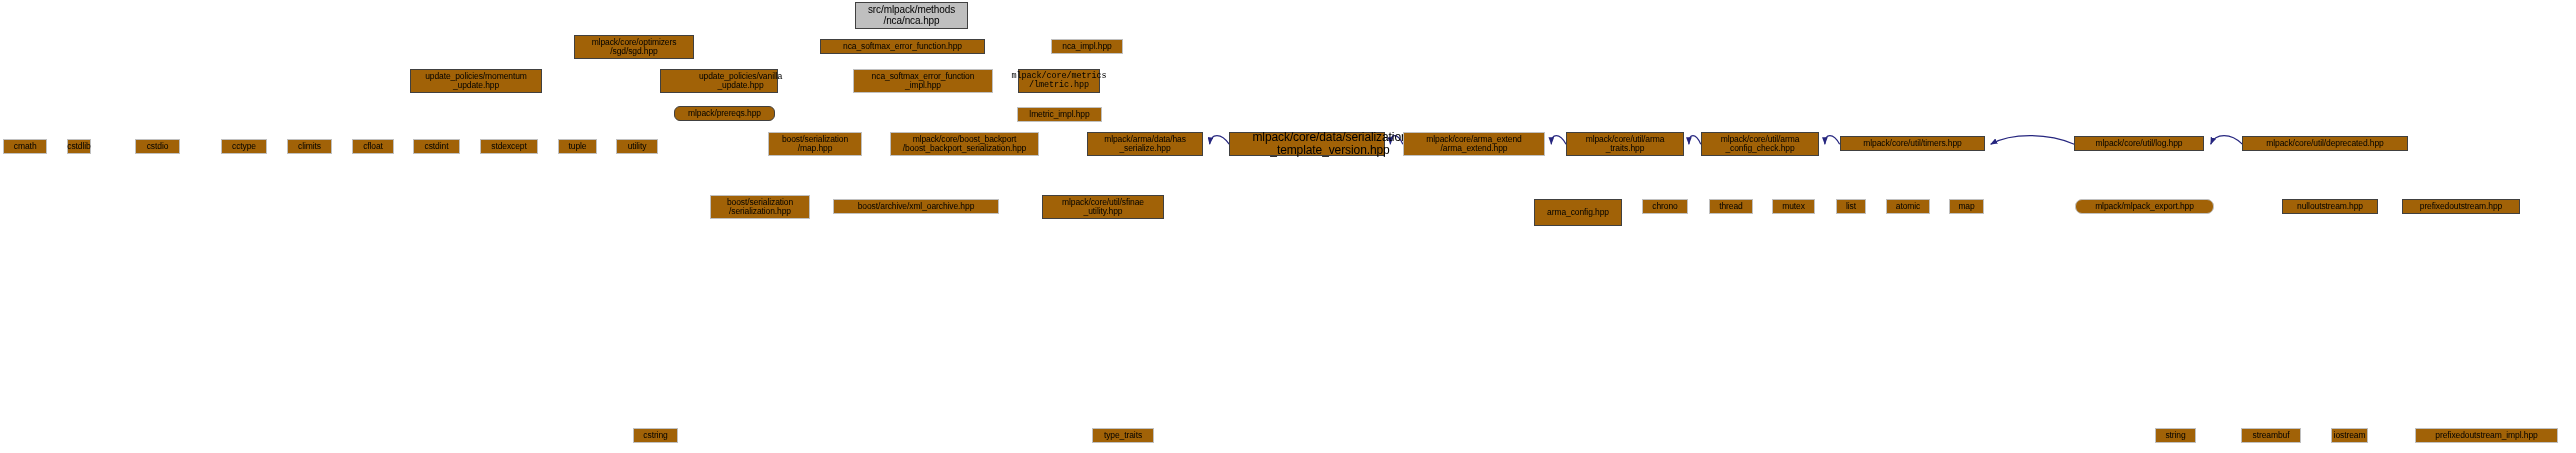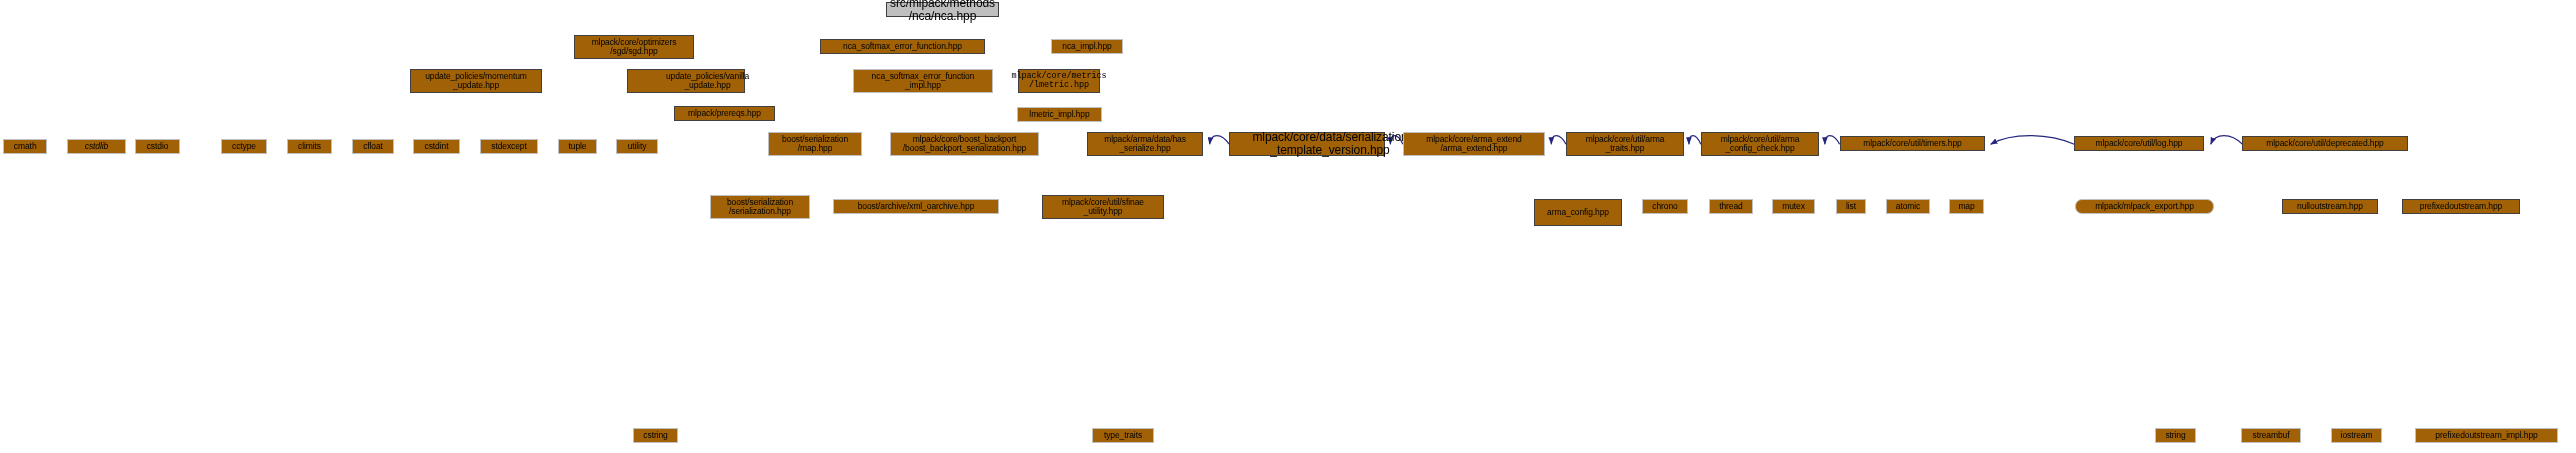--- a/index.html
+++ b/index.html
@@ -123,38 +123,38 @@
         <path d="MNaN,269 CNaN,410.9 NaN,496.03999999999996 NaN,NaN" marker-end="url(#arrow)"></path>
         <path d="MNaN,264 CNaN,408.65 NaN,495.44 NaN,NaN" marker-end="url(#arrow)"></path>
         <path d="MNaN,264 CNaN,408.65 NaN,495.44 NaN,NaN" marker-end="url(#arrow)"></path>
         <path d="MNaN,264 CNaN,408.65 NaN,495.44 NaN,NaN" marker-end="url(#arrow)"></path>
         <path d="MNaN,264 CNaN,408.65 NaN,495.44 NaN,NaN" marker-end="url(#arrow)"></path>
         <path d="MNaN,264 CNaN,408.65 NaN,495.44 NaN,NaN" marker-end="url(#arrow)"></path>
         <path d="MNaN,264 CNaN,408.65 NaN,495.44 NaN,NaN" marker-end="url(#arrow)"></path>
       </g>
   </svg>
   <div id="node-layer">
-      <div class="node root" style="left: 855px; top: 2.4px; width: 113px; height: 15px; font-size: 12px; margin-left: 31px;">src/mlpack/methods
+      <div class="node root" style="left: 855px; top: 2.4px; width: 113px; height: 27px; font-size: 10px;">src/mlpack/methods
 /nca/nca.hpp</div>
       <div class="node strong" style="left: 574px; top: 35px; width: 120px; height: 23.5px; font-size: 8.5px;">mlpack/core/optimizers
 /sgd/sgd.hpp</div>
       <div class="node strong" style="left: 820px; top: 39px; width: 165px; height: 15.4px; font-size: 8.5px;">nca_softmax_error_function.hpp</div>
       <div class="node weak" style="left: 1051px; top: 39px; width: 72px; height: 15.4px; font-size: 8.5px;">nca_impl.hpp</div>
       <div class="node strong" style="left: 410px; top: 69px; width: 132px; height: 23.5px; font-size: 8.5px;">update_policies/momentum
 _update.hpp</div>
-      <div class="node strong" style="left: 627px; top: 69px; width: 118px; height: 23.5px; font-size: 8.5px; padding-left: 43px;">update_policies/vanilla
+      <div class="node strong" style="left: 660px; top: 69px; width: 118px; height: 23.5px; font-size: 8.5px; padding-left: 43px;">update_policies/vanilla
 _update.hpp</div>
       <div class="node weak" style="left: 853px; top: 69px; width: 140px; height: 23.5px; font-size: 8.5px;">nca_softmax_error_function
 _impl.hpp</div>
       <div class="node strong" style="left: 1018px; top: 69px; width: 82px; height: 23.5px; font-size: 8.5px; font-family: Liberation Mono, monospace;">mlpack/core/metrics
 /lmetric.hpp</div>
-      <div class="node strong" style="left: 674px; top: 106px; width: 101px; height: 15.4px; font-size: 8.5px;">mlpack/prereqs.hpp</div>
+      <div class="node strong" style="left: 674px; top: 106px; width: 101px; height: 15.4px; font-size: 8.5px; border-radius: 6px;">mlpack/prereqs.hpp</div>
       <div class="node weak" style="left: 1017px; top: 107px; width: 85px; height: 15.4px; font-size: 8.5px;">lmetric_impl.hpp</div>
       <div class="node weak" style="left: 3.2px; top: 139px; width: 44px; height: 15.4px; font-size: 8.5px;">cmath</div>
-      <div class="node weak" style="left: 67px; top: 139px; width: 59px; height: 15.4px; font-size: 8.5px; font-style: italic;">cstdlib</div>
+      <div class="node weak" style="left: 67px; top: 139px; width: 24px; height: 15.4px; font-size: 8.5px;">cstdlib</div>
       <div class="node weak" style="left: 135px; top: 139px; width: 45px; height: 15.4px; font-size: 8.5px;">cstdio</div>
       <div class="node weak" style="left: 221px; top: 139px; width: 46px; height: 15.4px; font-size: 8.5px;">cctype</div>
       <div class="node weak" style="left: 287px; top: 139px; width: 45px; height: 15.4px; font-size: 8.5px;">climits</div>
       <div class="node weak" style="left: 352px; top: 139px; width: 42px; height: 15.4px; font-size: 8.5px;">cfloat</div>
       <div class="node weak" style="left: 413px; top: 139px; width: 47px; height: 15.4px; font-size: 8.5px;">cstdint</div>
       <div class="node weak" style="left: 480px; top: 139px; width: 58px; height: 15.4px; font-size: 8.5px;">stdexcept</div>
       <div class="node weak" style="left: 558px; top: 139px; width: 39px; height: 15.4px; font-size: 8.5px;">tuple</div>
       <div class="node weak" style="left: 616px; top: 139px; width: 42px; height: 15.4px; font-size: 8.5px;">utility</div>
       <div class="node weak" style="left: 768px; top: 132px; width: 94px; height: 23.5px; font-size: 8.5px;">boost/serialization
 /map.hpp</div>
@@ -185,17 +185,17 @@
       <div class="node weak" style="left: 1836px; top: 199px; width: 30px; height: 15.4px; font-size: 8.5px;">list</div>
       <div class="node weak" style="left: 1886px; top: 199px; width: 44px; height: 15.4px; font-size: 8.5px;">atomic</div>
       <div class="node weak" style="left: 1949px; top: 199px; width: 35px; height: 15.4px; font-size: 8.5px;">map</div>
       <div class="node weak" style="left: 2075px; top: 199px; width: 139px; height: 15.4px; font-size: 8.5px; border-radius: 7px;">mlpack/mlpack_export.hpp</div>
       <div class="node strong" style="left: 2282px; top: 199px; width: 96px; height: 15.4px; font-size: 8.5px;">nulloutstream.hpp</div>
       <div class="node strong" style="left: 2402px; top: 199px; width: 118px; height: 15.4px; font-size: 8.5px;">prefixedoutstream.hpp</div>
       <div class="node weak" style="left: 633px; top: 428px; width: 45px; height: 15.4px; font-size: 8.5px;">cstring</div>
       <div class="node weak" style="left: 1092px; top: 428px; width: 62px; height: 15.4px; font-size: 8.5px;">type_traits</div>
       <div class="node weak" style="left: 2155px; top: 428px; width: 41px; height: 15.4px; font-size: 8.5px;">string</div>
       <div class="node weak" style="left: 2241px; top: 428px; width: 60px; height: 15.4px; font-size: 8.5px;">streambuf</div>
-      <div class="node weak" style="left: 2331px; top: 428px; width: 51px; height: 15.4px; font-size: 8.5px;">iostream</div>
+      <div class="node weak" style="left: 2331px; top: 428px; width: 37px; height: 15.4px; font-size: 8.5px;">iostream</div>
       <div class="node weak" style="left: 2415px; top: 428px; width: 143px; height: 15.4px; font-size: 8.5px;">prefixedoutstream_impl.hpp</div>
     </div>
 </div>
 
 
 </body></html>

